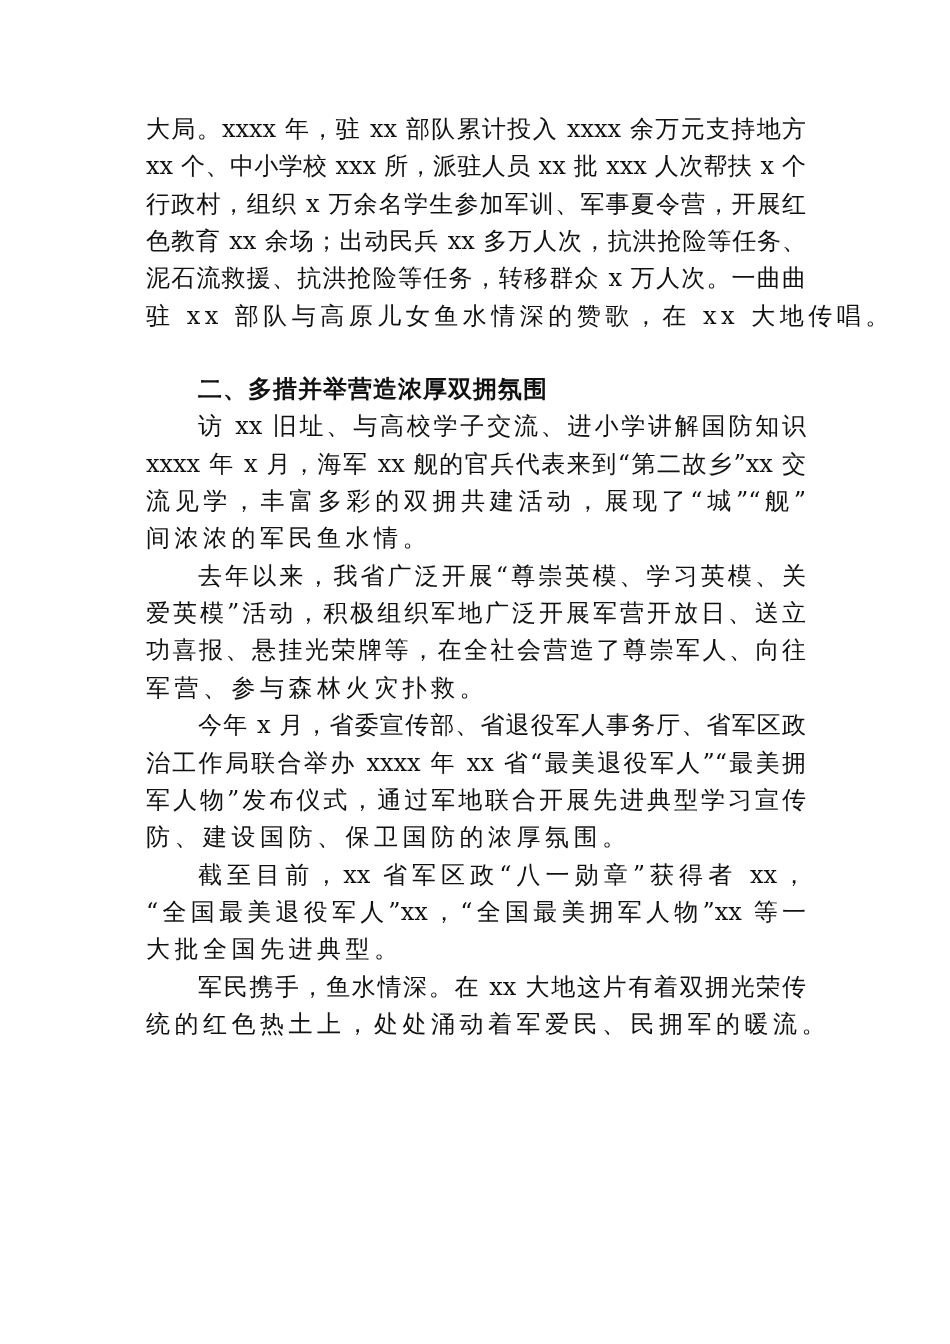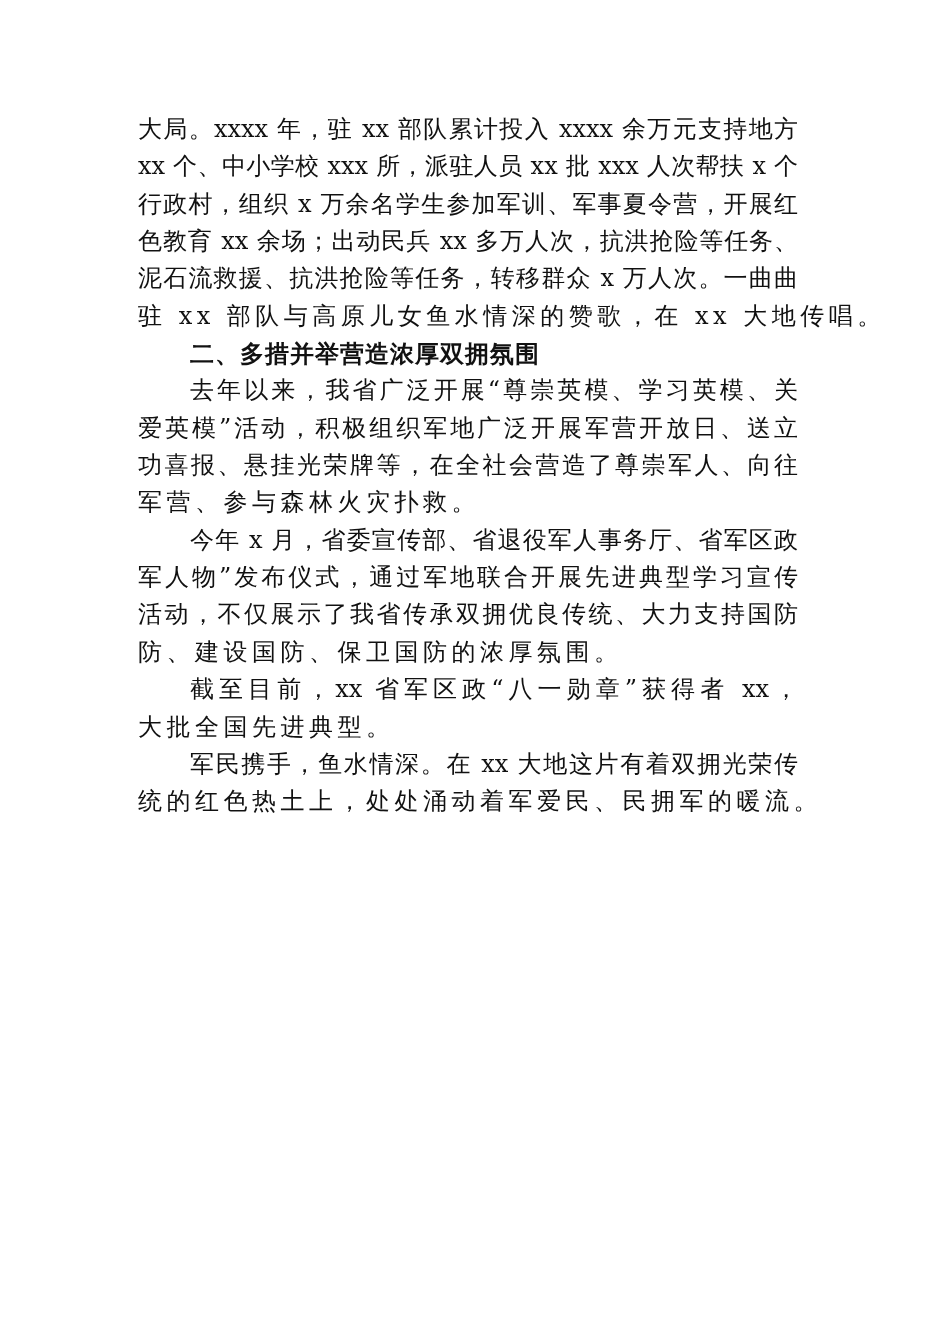--- a/index.html
+++ b/index.html
@@ -1,68 +1,75 @@
 <!DOCTYPE html>
 <html><head>
 <meta charset="utf-8">
 <style>
   html, body { margin: 0; padding: 0; background: #ffffff; }
   body { width: 950px; height: 1344px; position: relative; overflow: hidden; }
   .page {
-    position: absolute; left: 138px; top: 111px; width: 660px;
+    position: absolute; left: 146px; top: 111px; width: 660px;
     font-family: "DejaVu Serif", "Liberation Serif", serif;
     color: #111111;
   }
   .line {
     height: 37.35px; line-height: 37.35px;
     font-size: 24px; white-space: nowrap;
     text-align: justify; text-align-last: justify;
     letter-spacing: 0px;
   }
   .line.last { text-align-last: left; letter-spacing: 4.5px; }
   .line.indent { padding-left: 52px; }
   .line.heading {
-    font-family: Liberation Sans, sans-serif;
-    font-weight: bold; text-align-last: left; padding-left: 52px; letter-spacing: 1px;
+    font-family: Liberation Serif, serif;
+    font-weight: bold; text-align-last: left; padding-left: 52px; letter-spacing: 1px; margin-top: 36px;
   }
 </style>
 </head>
 <body>
 
 <div class="page">
 
   <div>
     <div class="line">大局。xxxx 年，驻 xx 部队累计投入 xxxx 余万元支持地方</div>
     <div class="line">xx 个、中小学校 xxx 所，派驻人员 xx 批 xxx 人次帮扶 x 个</div>
     <div class="line">行政村，组织 x 万余名学生参加军训、军事夏令营，开展红</div>
     <div class="line">色教育 xx 余场；出动民兵 xx 多万人次，抗洪抢险等任务、</div>
     <div class="line">泥石流救援、抗洪抢险等任务，转移群众 x 万人次。一曲曲</div>
     <div class="line last">驻 xx 部队与高原儿女鱼水情深的赞歌，在 xx 大地传唱。</div>
   </div>
 
   <div class="line heading">二、多措并举营造浓厚双拥氛围</div>
 
+  <div>
+    <div class="line indent">访 xx 旧址、与高校学子交流、进小学讲解国防知识</div>
+    <div class="line">xxxx 年 x 月，海军 xx 舰的官兵代表来到“第二故乡”xx 交</div>
+    <div class="line">流见学，丰富多彩的双拥共建活动，展现了“城”“舰”</div>
+    <div class="line last">间浓浓的军民鱼水情。</div>
+  </div>
 
 
   <div>
     <div class="line indent">去年以来，我省广泛开展“尊崇英模、学习英模、关</div>
     <div class="line">爱英模”活动，积极组织军地广泛开展军营开放日、送立</div>
     <div class="line">功喜报、悬挂光荣牌等，在全社会营造了尊崇军人、向往</div>
     <div class="line last">军营、参与森林火灾扑救。</div>
   </div>
 
   <div>
     <div class="line indent">今年 x 月，省委宣传部、省退役军人事务厅、省军区政</div>
+    <div class="line">治工作局联合举办 xxxx 年 xx 省“最美退役军人”“最美拥</div>
     <div class="line">军人物”发布仪式，通过军地联合开展先进典型学习宣传</div>
-    <div class="line">活动，不仅展示了我省传承双拥优良传统、大力支持国防</div>
     <div class="line last">防、建设国防、保卫国防的浓厚氛围。</div>
   </div>
 
   <div>
     <div class="line indent">截至目前，xx 省军区政“八一勋章”获得者 xx，</div>
+    <div class="line">“全国最美退役军人”xx，“全国最美拥军人物”xx 等一</div>
     <div class="line last">大批全国先进典型。</div>
   </div>
 
   <div>
     <div class="line indent">军民携手，鱼水情深。在 xx 大地这片有着双拥光荣传</div>
     <div class="line last">统的红色热土上，处处涌动着军爱民、民拥军的暖流。</div>
   </div>
 </div>
 
 </body></html>

